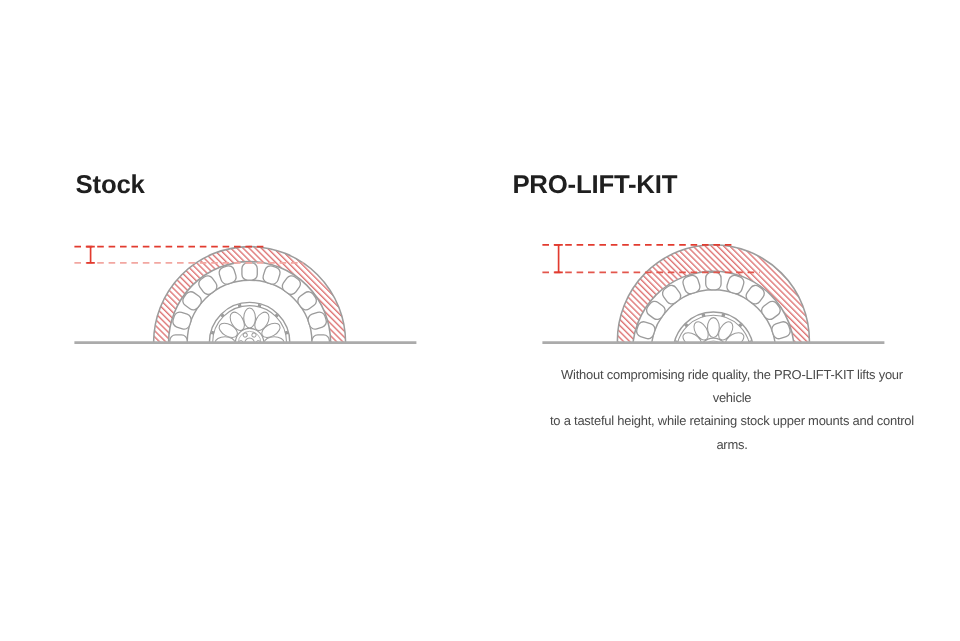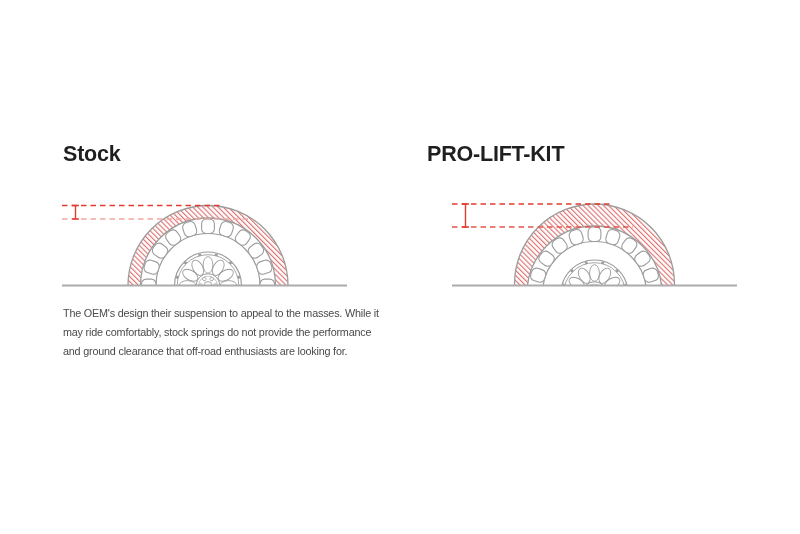--- a/index.html
+++ b/index.html
@@ -1,18 +1,18 @@
 <!DOCTYPE html>
 <html><head>
 <meta charset="utf-8">
 <style>
   html,body{margin:0;padding:0;background:#fff;}
   .canvas{
     position:relative;width:767px;height:534px;background:#ffffff;
-    overflow:hidden;font-family:"Liberation Sans","DejaVu Sans",sans-serif;
+    overflow:hidden;font-family:"Liberation Sans","DejaVu Sans",sans-serif;text-align:center;
   }
   .panel-title{
     position:absolute;top:142px;margin:0;
     font-size:21.5px;line-height:25px;font-weight:700;color:#1f1f1f;
     letter-spacing:-0.2px;
   }
   .title-left{left:63px;}
   .title-right{left:427px;}
   .panel-desc{
     position:absolute;top:304px;
@@ -171,20 +171,20 @@
           <circle cx="0" cy="-7.3" r="1.7" fill="none" stroke="#9c9c9c" stroke-width="0.8" transform="rotate(270)"></circle>
           <circle cx="0" cy="-7.3" r="1.7" fill="none" stroke="#9c9c9c" stroke-width="0.8" transform="rotate(330)"></circle>
         </g>
       </g>
       <line x1="452" y1="285.5" x2="737" y2="285.5" stroke="#ababab" stroke-width="2.2"></line>
       <line x1="452" y1="204" x2="612" y2="204" stroke="#e23b2f" stroke-width="1.5" stroke-dasharray="5.5 4"></line>
       <line x1="452" y1="227" x2="633" y2="227" stroke="#e3564c" stroke-width="1.5" stroke-dasharray="5.5 4"></line>
       <path d="M 462 204 H 469 M 465.5 204 V 227 M 462 227 H 469" stroke="#e23b2f" stroke-width="1.4" fill="none"></path>
     </svg>
 
-  <div class="panel-desc desc-left">
-    <div>The OEM's design their suspension to appeal to the masses. While it</div>
-    <div>may ride comfortably, stock springs do not provide the performance</div>
-    <div>and ground clearance that off-road enthusiasts are looking for.</div>
+
+  <div class="panel-desc desc-right">
+    <div>Without compromising ride quality, the PRO-LIFT-KIT lifts your vehicle</div>
+    <div>to a tasteful height, while retaining stock upper mounts and control</div>
+    <div>arms.</div>
   </div>
-
 
 </div>
 
 </body></html>

